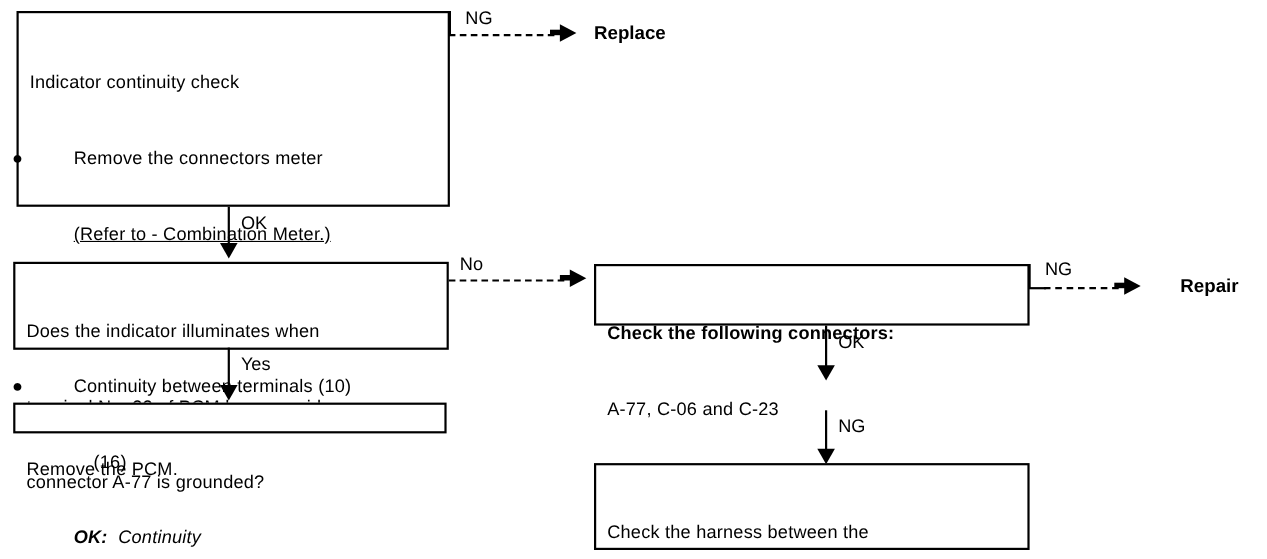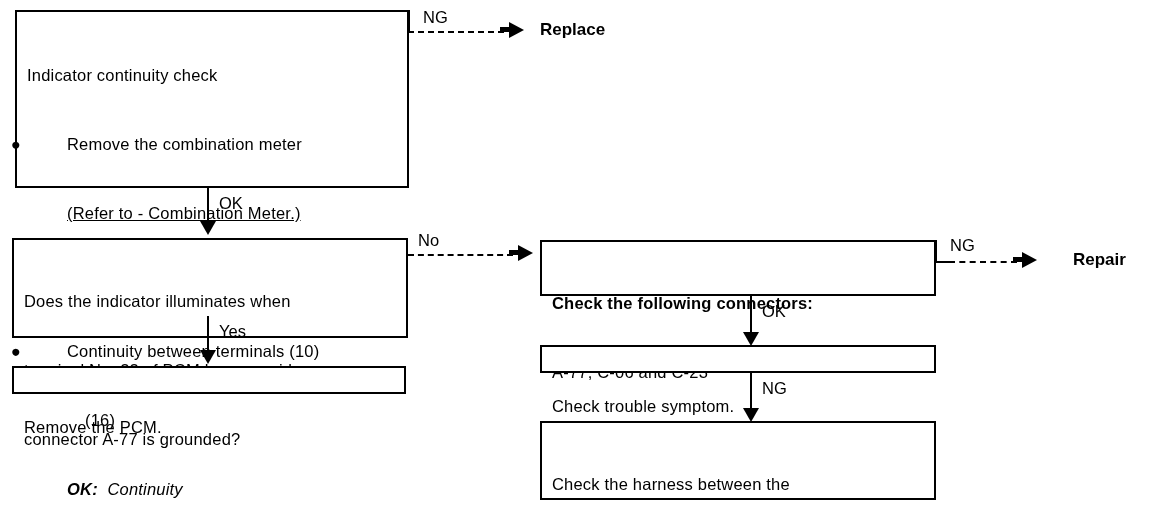--- a/index.html
+++ b/index.html
@@ -105,41 +105,41 @@
   }
 </style>
 </head>
 <body>
 
 <div id="canvas">
 
   <div class="box" style="left:15px; top:10px; width:394px; height:178px;">
     <div class="box-text">
       <span class="line-row">Indicator continuity check</span>
-      <span class="bullet-row"><span class="bullet-dot">●</span><span>Remove the combination meter</span></span>
+      <span class="bullet-row"><span class="bullet-dot">●</span><span>Remove the connectors meter</span></span>
       <span class="line-row" style="padding-left:40px;text-decoration:underline;">(Refer to - Combination Meter.)</span>
       <span class="line-row" style="height:23px;"> </span>
       <span class="bullet-row"><span class="bullet-dot">●</span><span>Continuity between terminals (10)</span></span>
       <span class="indent-row">(16)</span>
       <span class="line-row" style="padding-left:40px;font-style:italic;"><span class="bold">OK:</span><span>  </span><span>Continuity</span></span>
     </div>
   </div>
 
   <div class="vline" style="left:408px; top:10px; height:22px;"></div>
   <div class="hdash" style="left:408px; top:31px; width:96px;"></div>
   <div class="arrow-right-stub" style="left:500px; top:27px; width:10px;"></div>
   <div class="arrow-right" style="left:509px; top:22px;"></div>
   <div class="edge-label" style="left:423px; top:8px;">NG</div>
   <div class="term-label" style="left:540px; top:20px;text-align:center;">Replace</div>
 
   <div class="vline" style="left:207px; top:188px; height:35px;"></div>
   <div class="arrow-down" style="left:200px; top:221px;"></div>
   <div class="edge-label" style="left:219px; top:194px;">OK</div>
 
-  <div class="box" style="left:12px; top:238px; width:396px; height:100px;">
+  <div class="box" style="left:12px; top:238px; width:396px; height:80px;">
     <div class="box-text" style="top:4px;">
       <span class="line-row">Does the indicator illuminates when</span>
       <span class="line-row">terminal No. 22 of PCM harness-side</span>
       <span class="line-row">connector A-77 is grounded?</span>
     </div>
   </div>
 
   <div class="hdash" style="left:408px; top:254px; width:105px;"></div>
   <div class="arrow-right-stub" style="left:509px; top:250px; width:10px;"></div>
   <div class="arrow-right" style="left:518px; top:245px;"></div>
@@ -167,25 +167,20 @@
   <div class="hdash" style="left:949px; top:261px; width:68px;"></div>
   <div class="arrow-right-stub" style="left:1013px; top:257px; width:10px;"></div>
   <div class="arrow-right" style="left:1022px; top:252px;"></div>
   <div class="edge-label" style="left:950px; top:236px;">NG</div>
   <div class="term-label" style="left:1073px; top:250px;text-align:right;">Repair</div>
 
   <div class="vline" style="left:750px; top:296px; height:38px;"></div>
   <div class="arrow-down" style="left:743px; top:332px;"></div>
   <div class="edge-label" style="left:762px; top:302px;">OK</div>
 
-  <div class="box" style="left:540px; top:345px; width:396px; height:28px;">
-    <div class="box-text" style="top:2px;">
-      <span class="line-row">Check trouble symptom.</span>
-    </div>
-  </div>
 
   <div class="vline" style="left:750px; top:373px; height:40px;"></div>
   <div class="arrow-down" style="left:743px; top:408px;"></div>
   <div class="edge-label" style="left:762px; top:379px;">NG</div>
 
   <div class="box" style="left:540px; top:421px; width:396px; height:79px;">
     <div class="box-text" style="top:4px;">
       <span class="line-row">Check the harness between the</span>
       
       

